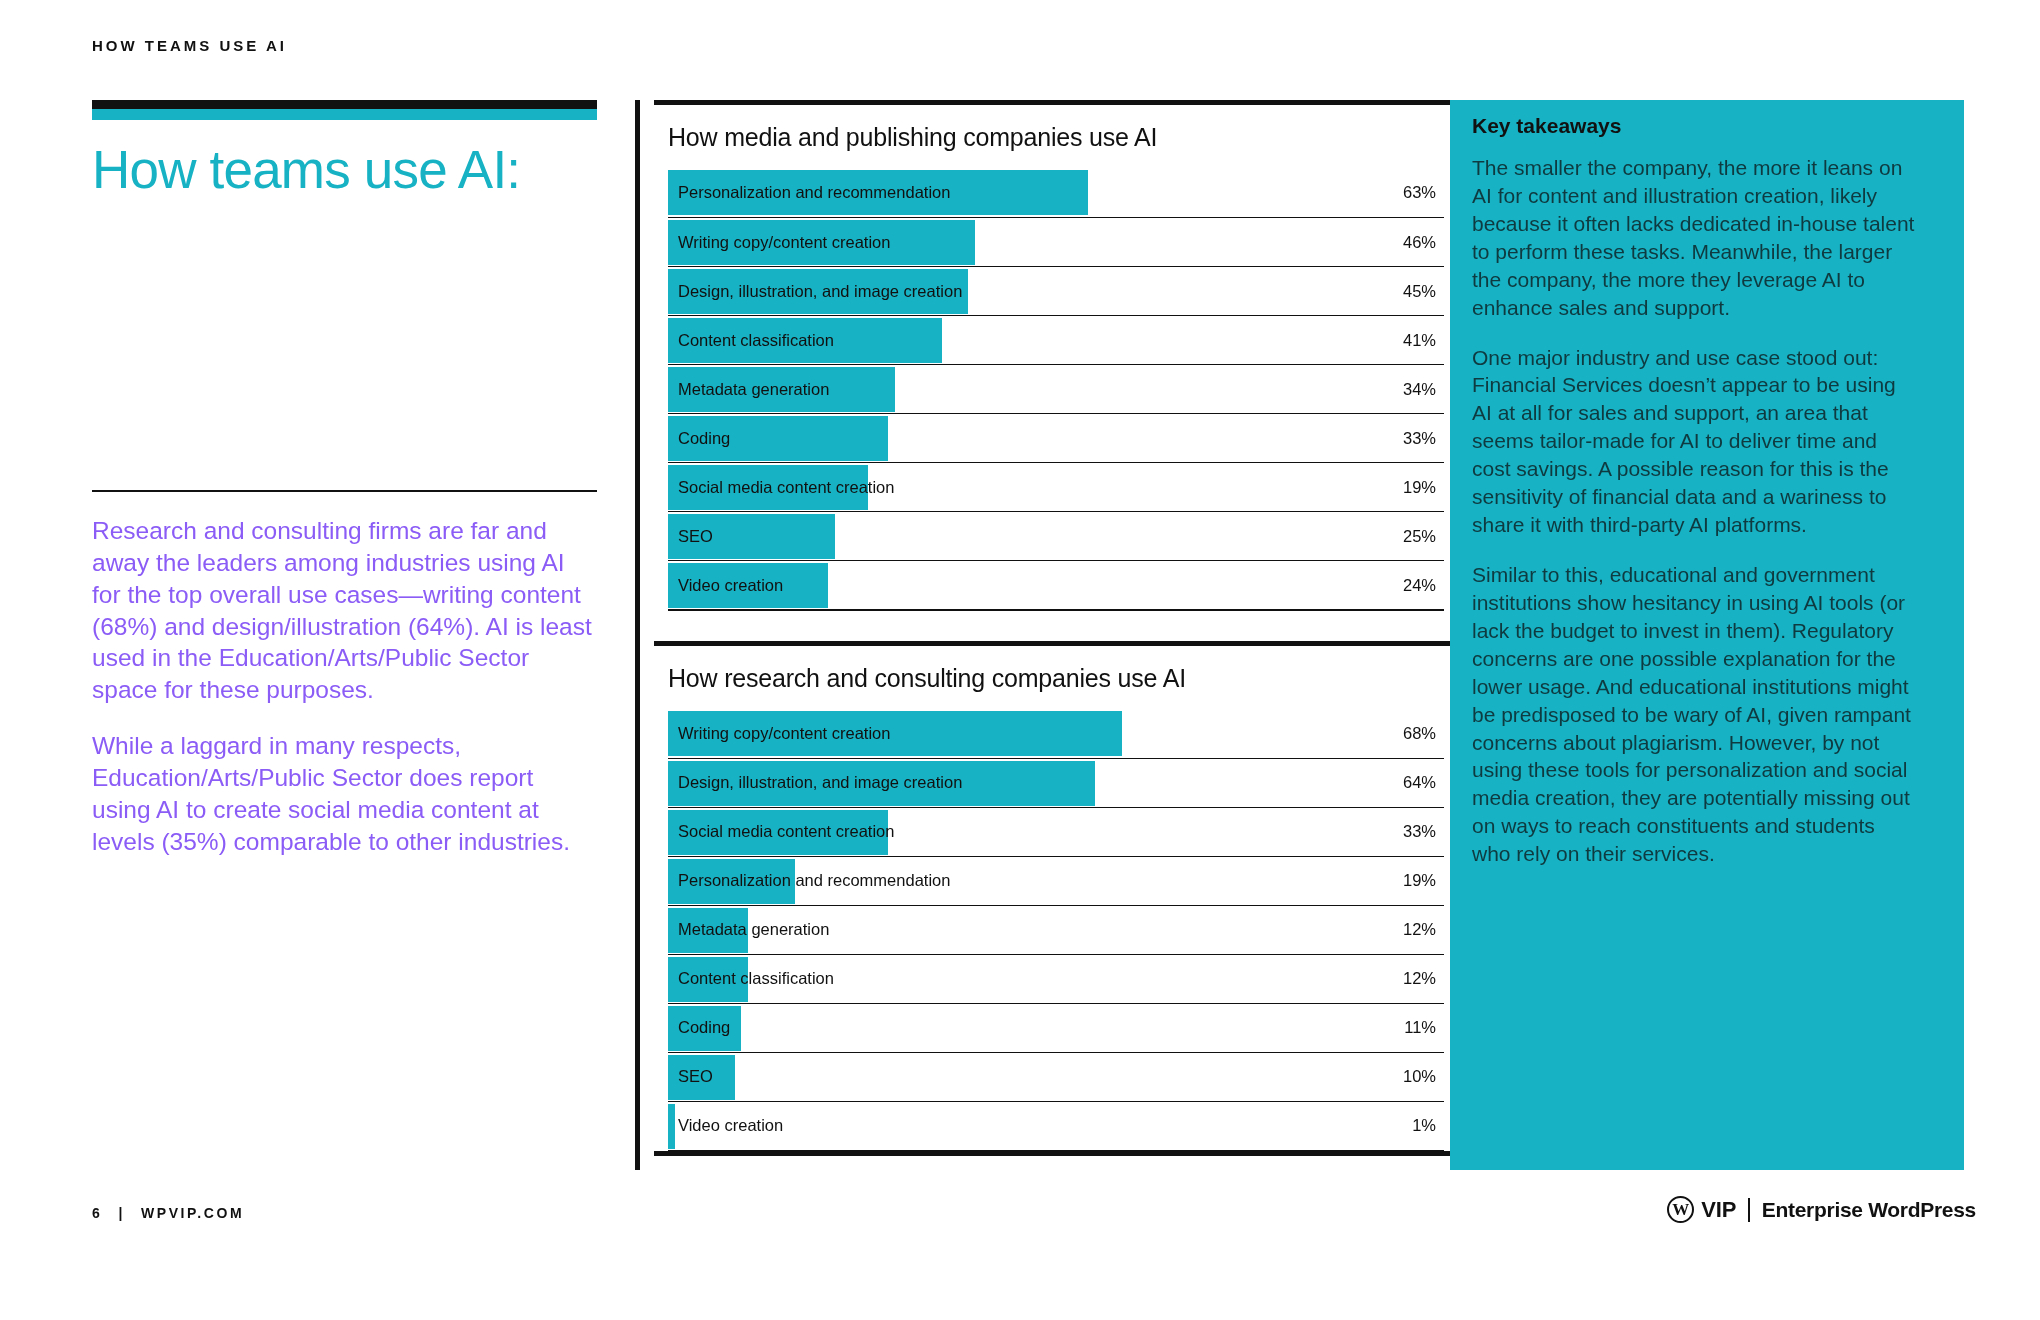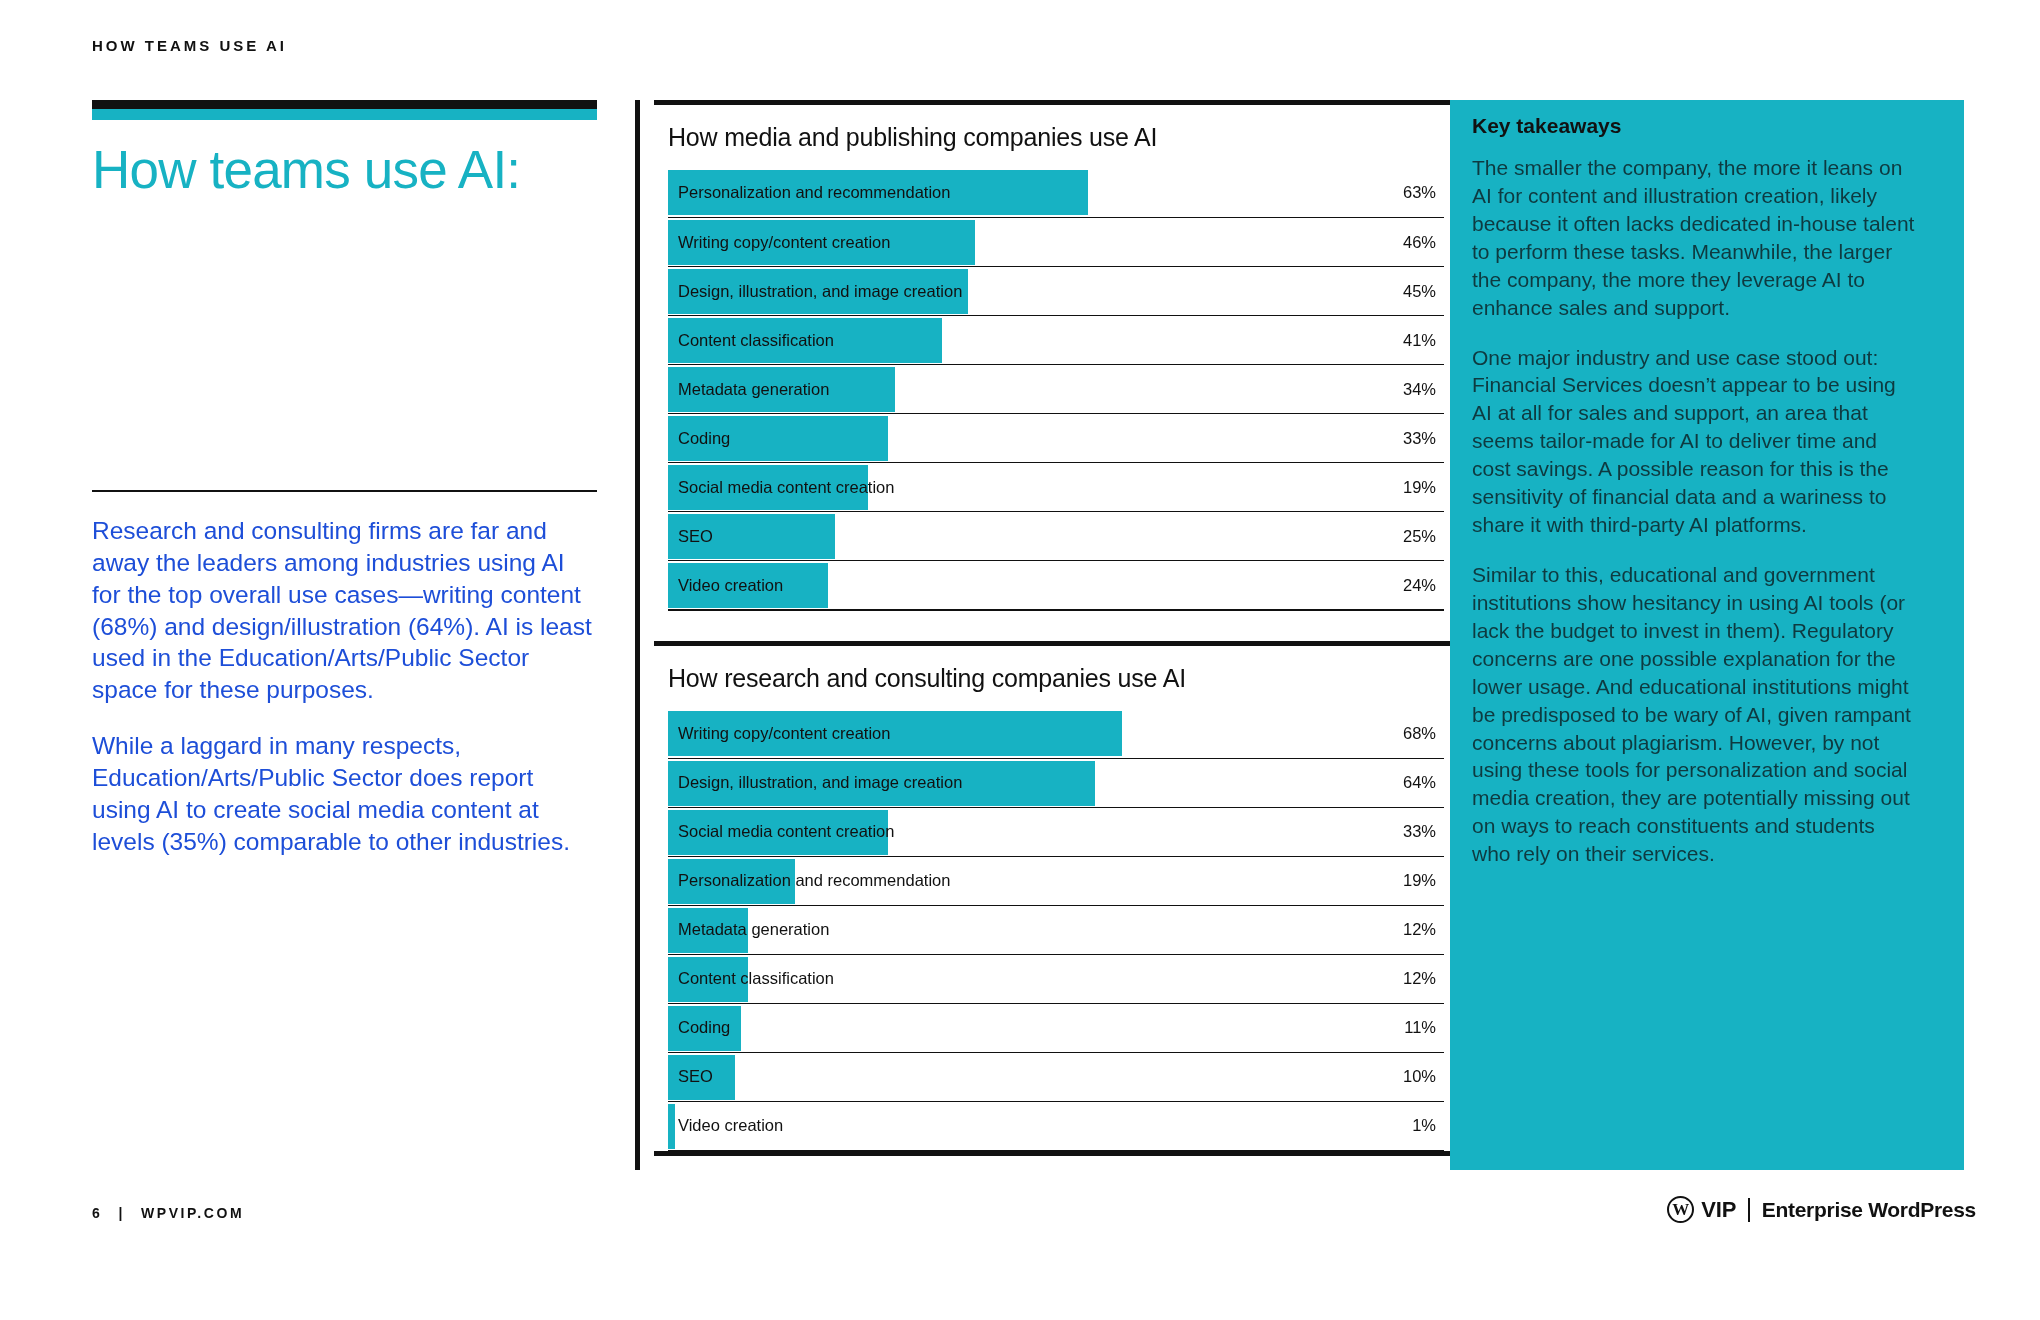--- a/index.html
+++ b/index.html
@@ -71,21 +71,21 @@
     background: #111111;
   }
   .left-body {
     position: absolute;
     left: 0; top: 415px;
     width: 500px;
   }
   .left-body p {
     font-size: 24.5px;
     line-height: 1.30;
-    color: #1d4ed8;
+    color: #8b5cf6;
     margin-bottom: 24px;
   }
 
   
   .col-mid {
     width: 810px;
     position: relative;
     padding-left: 14px;
     display: flex;
     flex-direction: column;

